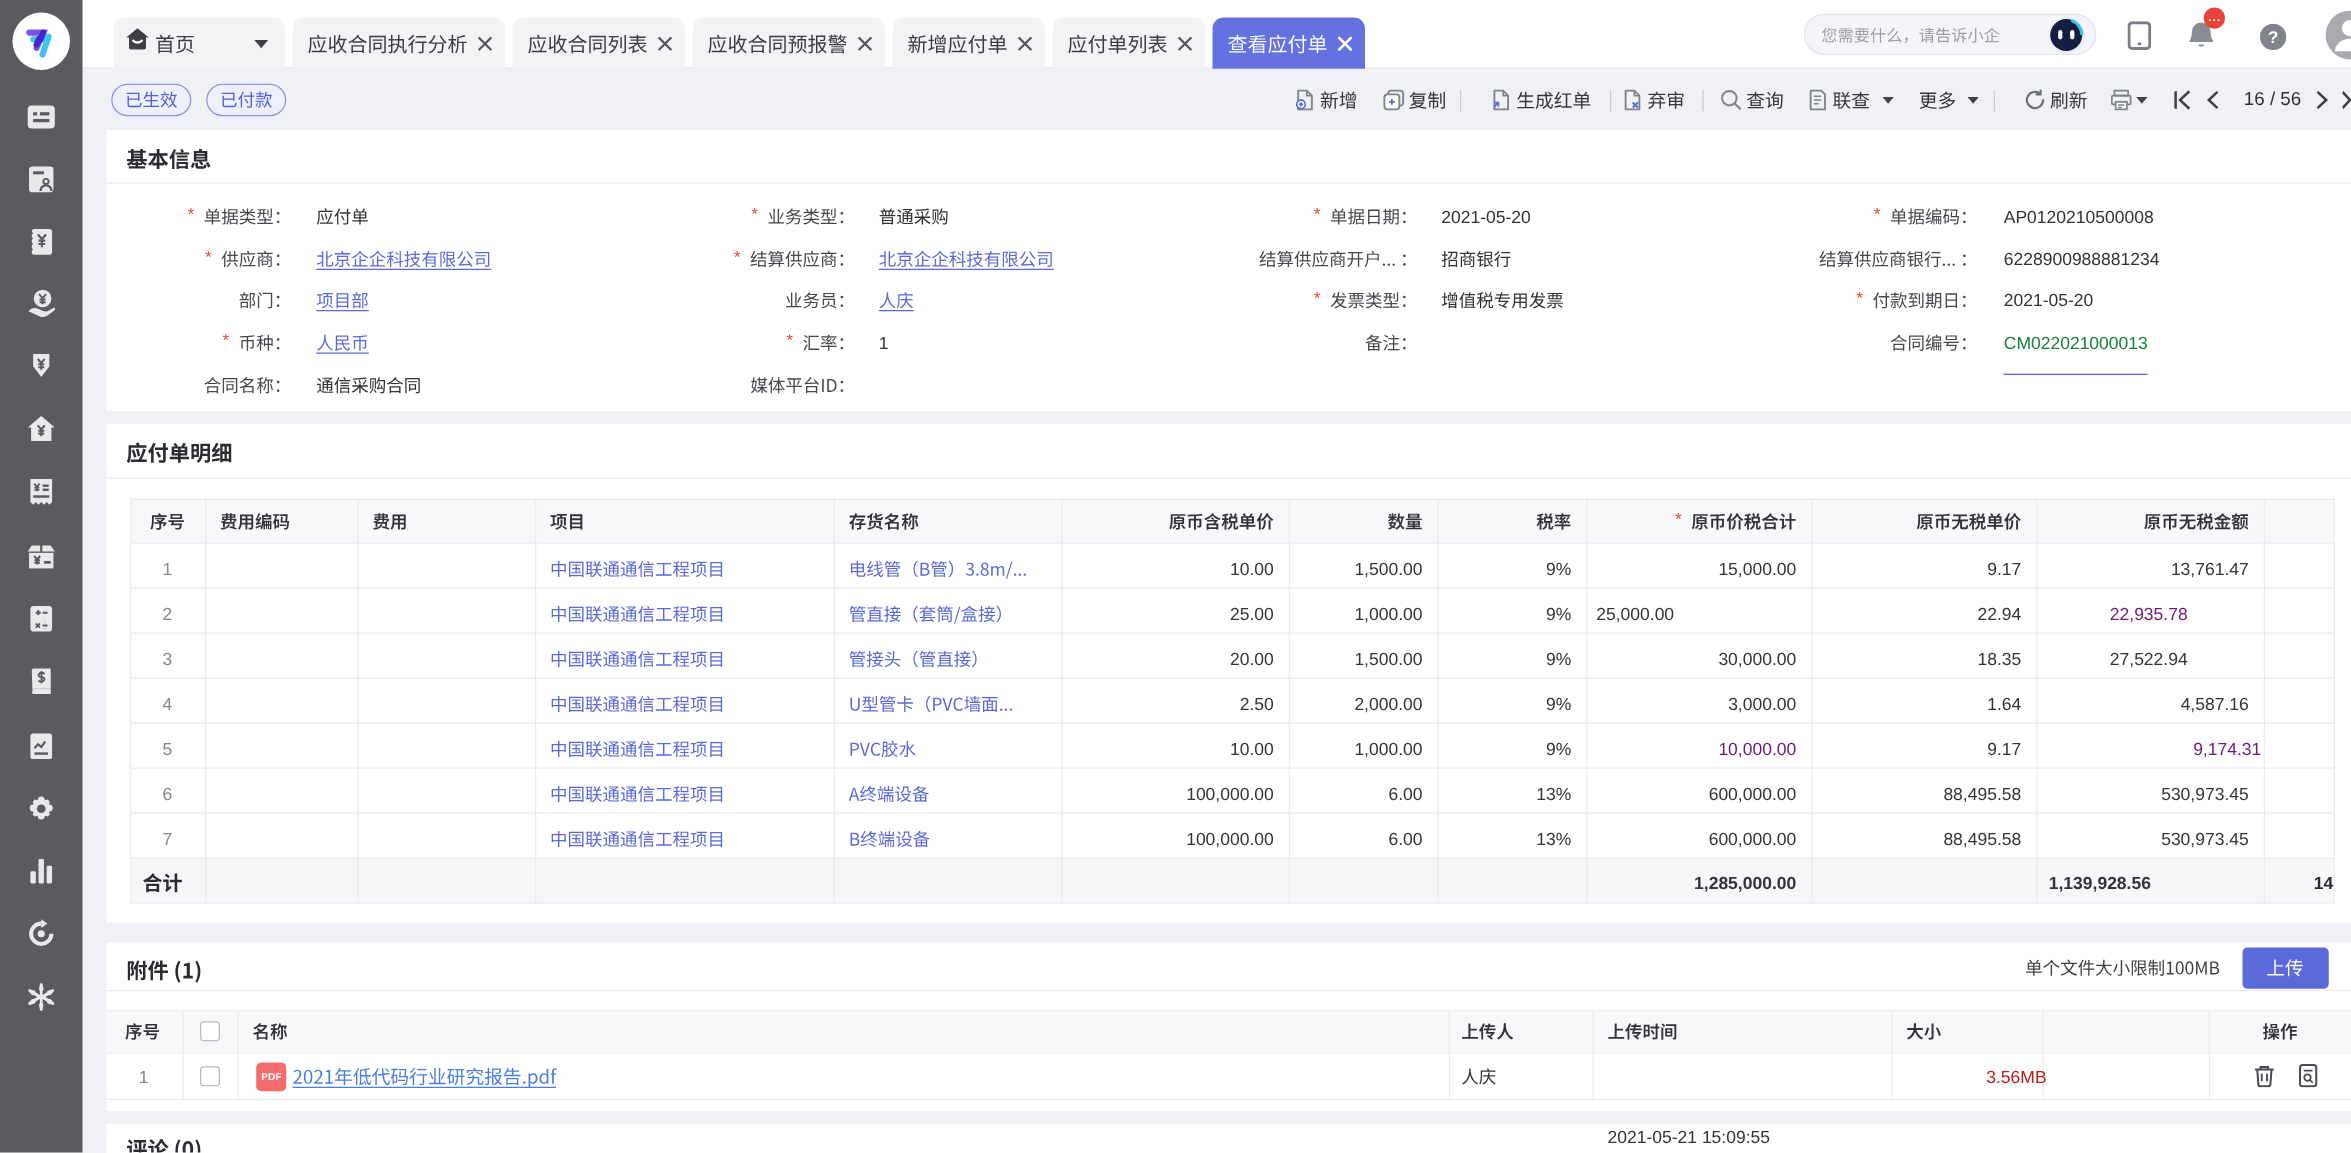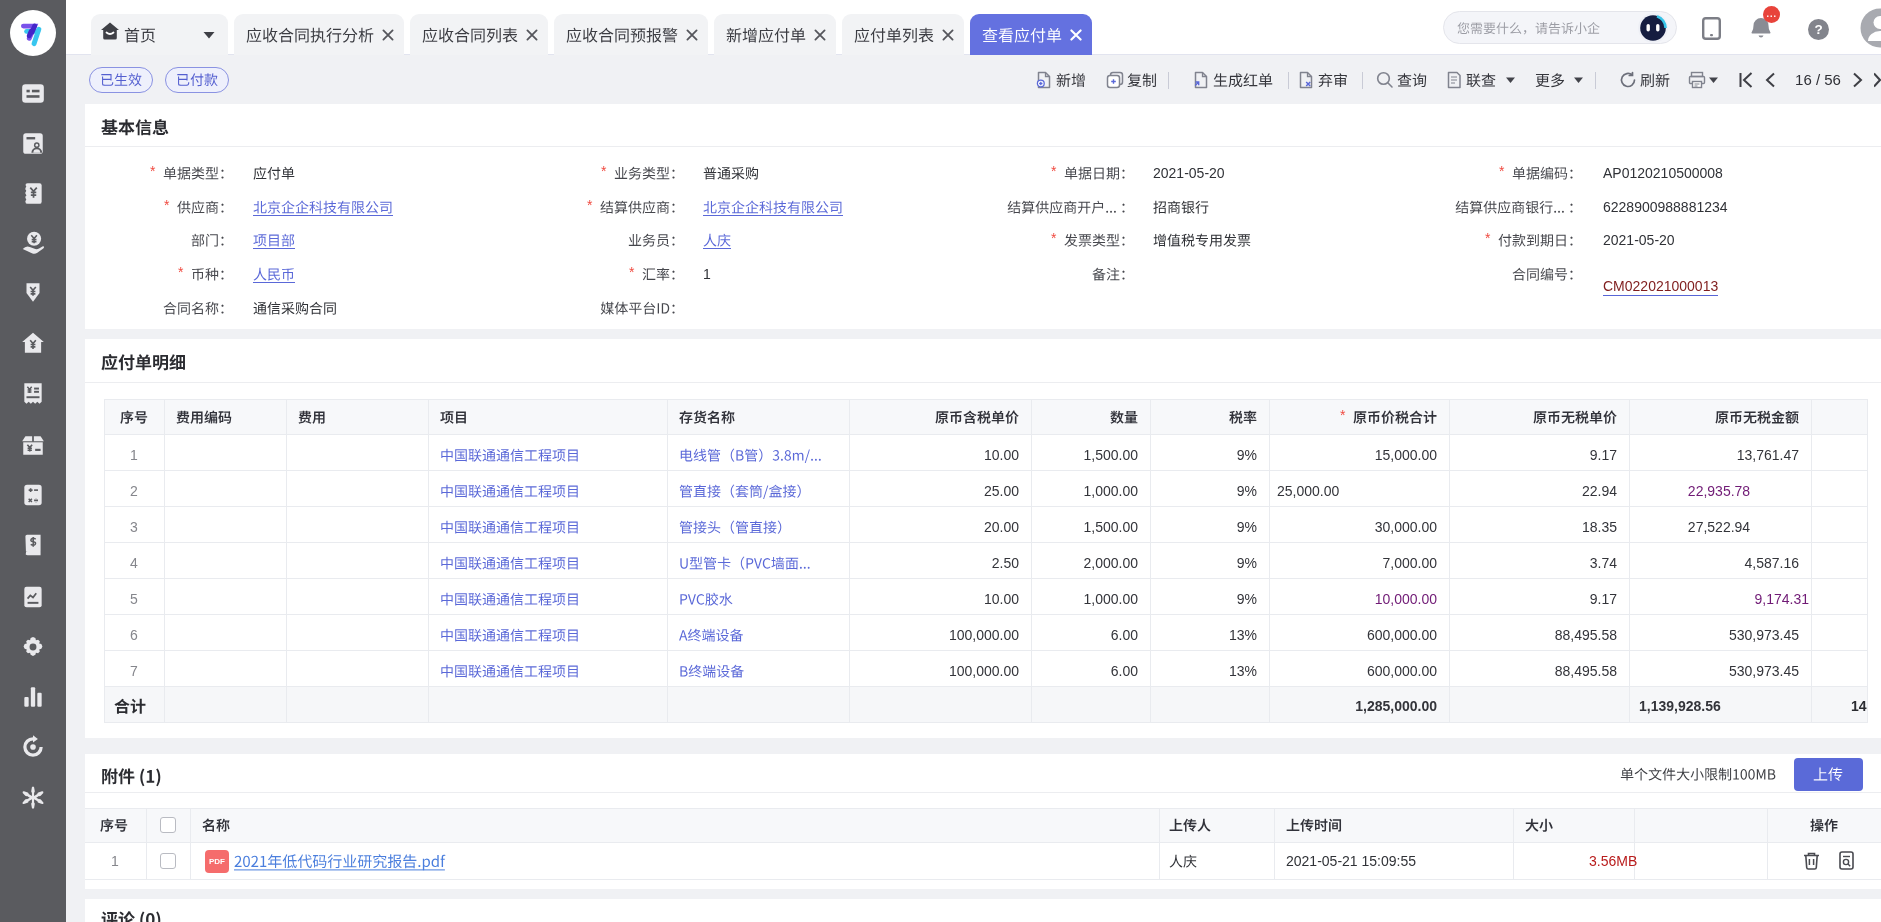--- a/index.html
+++ b/index.html
@@ -237,21 +237,21 @@
 <div style="left:587px;top:198px;width:8px;height:14px;color:#f0493f;font:14px/14px 'Liberation Sans'">*</div>
 <div style="left:1051px;top:231px;width:8px;height:14px;color:#f0493f;font:14px/14px 'Liberation Sans'">*</div>
 <div style="left:1485px;top:231px;width:8px;height:14px;color:#f0493f;font:14px/14px 'Liberation Sans'">*</div>
 <div style="left:178px;top:265px;width:8px;height:14px;color:#f0493f;font:14px/14px 'Liberation Sans'">*</div>
 <div style="left:629px;top:265px;width:8px;height:14px;color:#f0493f;font:14px/14px 'Liberation Sans'">*</div>
 <div style="left:1153px;top:165px;width:120px;height:16px;font:14px/16px 'Liberation Sans';color:#303237">2021-05-20</div>
 <div style="left:1603px;top:165px;width:170px;height:16px;font:14px/16px 'Liberation Sans';color:#303237">AP0120210500008</div>
 <div style="left:1603px;top:199px;width:170px;height:16px;font:14px/16px 'Liberation Sans';color:#303237">6228900988881234</div>
 <div style="left:1603px;top:232px;width:120px;height:16px;font:14px/16px 'Liberation Sans';color:#303237">2021-05-20</div>
 <div style="left:703px;top:266px;width:40px;height:16px;font:14px/16px 'Liberation Sans';color:#303237">1</div>
-<div style="left:1603px;top:278px;font:14px/16px 'Liberation Sans';color:#7f1d1d;border-bottom:1px solid #5765d6;padding-bottom:1px">CM022021000013</div>
+<div style="left:1603px;top:266px;font:14px/16px 'Liberation Sans';color:#15803d;border-bottom:1px solid #5765d6;padding-bottom:17px">CM022021000013</div>
 <div style="left:104px;top:399px;width:1763px;height:35px;background:#f7f8fa"></div>
 <div style="left:104px;top:686px;width:1763px;height:36px;background:#f6f7f9"></div>
 <div style="left:104px;top:399px;width:1763px;height:1px;background:#e9ebef"></div>
 <div style="left:104px;top:434px;width:1763px;height:1px;background:#e9ebef"></div>
 <div style="left:104px;top:470px;width:1763px;height:1px;background:#e9ebef"></div>
 <div style="left:104px;top:506px;width:1763px;height:1px;background:#e9ebef"></div>
 <div style="left:104px;top:542px;width:1763px;height:1px;background:#e9ebef"></div>
 <div style="left:104px;top:578px;width:1763px;height:1px;background:#e9ebef"></div>
 <div style="left:104px;top:614px;width:1763px;height:1px;background:#e9ebef"></div>
 <div style="left:104px;top:650px;width:1763px;height:1px;background:#e9ebef"></div>
@@ -289,22 +289,22 @@
 <div style="left:859px;top:519px;width:160px;height:16px;font:14px/16px 'Liberation Sans';color:#33343a;text-align:right">20.00</div>
 <div style="left:978px;top:519px;width:160px;height:16px;font:14px/16px 'Liberation Sans';color:#33343a;text-align:right">1,500.00</div>
 <div style="left:1097px;top:519px;width:160px;height:16px;font:14px/16px 'Liberation Sans';color:#33343a;text-align:right">9%</div>
 <div style="left:1277px;top:519px;width:160px;height:16px;font:14px/16px 'Liberation Sans';color:#33343a;text-align:right">30,000.00</div>
 <div style="left:1457px;top:519px;width:160px;height:16px;font:14px/16px 'Liberation Sans';color:#33343a;text-align:right">18.35</div>
 <div style="left:1639px;top:519px;width:160px;height:16px;font:14px/16px 'Liberation Sans';color:#33343a;text-align:center">27,522.94</div>
 <div style="left:114px;top:555px;width:40px;height:16px;font:14px/16px 'Liberation Sans';color:#85868c;text-align:center">4</div>
 <div style="left:859px;top:555px;width:160px;height:16px;font:14px/16px 'Liberation Sans';color:#33343a;text-align:right">2.50</div>
 <div style="left:978px;top:555px;width:160px;height:16px;font:14px/16px 'Liberation Sans';color:#33343a;text-align:right">2,000.00</div>
 <div style="left:1097px;top:555px;width:160px;height:16px;font:14px/16px 'Liberation Sans';color:#33343a;text-align:right">9%</div>
-<div style="left:1277px;top:555px;width:160px;height:16px;font:14px/16px 'Liberation Sans';color:#33343a;text-align:right">7,000.00</div>
-<div style="left:1457px;top:555px;width:160px;height:16px;font:14px/16px 'Liberation Sans';color:#33343a;text-align:right">3.74</div>
+<div style="left:1277px;top:555px;width:160px;height:16px;font:14px/16px 'Liberation Sans';color:#33343a;text-align:right">3,000.00</div>
+<div style="left:1457px;top:555px;width:160px;height:16px;font:14px/16px 'Liberation Sans';color:#33343a;text-align:right">1.64</div>
 <div style="left:1639px;top:555px;width:160px;height:16px;font:14px/16px 'Liberation Sans';color:#33343a;text-align:right">4,587.16</div>
 <div style="left:114px;top:591px;width:40px;height:16px;font:14px/16px 'Liberation Sans';color:#85868c;text-align:center">5</div>
 <div style="left:859px;top:591px;width:160px;height:16px;font:14px/16px 'Liberation Sans';color:#33343a;text-align:right">10.00</div>
 <div style="left:978px;top:591px;width:160px;height:16px;font:14px/16px 'Liberation Sans';color:#33343a;text-align:right">1,000.00</div>
 <div style="left:1097px;top:591px;width:160px;height:16px;font:14px/16px 'Liberation Sans';color:#33343a;text-align:right">9%</div>
 <div style="left:1277px;top:591px;width:160px;height:16px;font:14px/16px 'Liberation Sans';color:#701a75;text-align:right">10,000.00</div>
 <div style="left:1457px;top:591px;width:160px;height:16px;font:14px/16px 'Liberation Sans';color:#33343a;text-align:right">9.17</div>
 <div style="left:1649px;top:591px;width:160px;height:16px;font:14px/16px 'Liberation Sans';color:#701a75;text-align:right">9,174.31</div>
 <div style="left:114px;top:627px;width:40px;height:16px;font:14px/16px 'Liberation Sans';color:#85868c;text-align:center">6</div>
 <div style="left:859px;top:627px;width:160px;height:16px;font:14px/16px 'Liberation Sans';color:#33343a;text-align:right">100,000.00</div>
@@ -333,21 +333,21 @@
 <div style="left:1159px;top:808px;width:1px;height:71px;background:#e9ebef"></div>
 <div style="left:1274px;top:808px;width:1px;height:71px;background:#e9ebef"></div>
 <div style="left:1513px;top:808px;width:1px;height:71px;background:#e9ebef"></div>
 <div style="left:1634px;top:808px;width:1px;height:71px;background:#e9ebef"></div>
 <div style="left:1767px;top:808px;width:1px;height:71px;background:#e9ebef"></div>
 <div style="left:160px;top:817px;width:16px;height:16px;border:1.5px solid #b9bbc2;border-radius:3px;background:#fff"></div>
 <div style="left:160px;top:853px;width:16px;height:16px;border:1.5px solid #b9bbc2;border-radius:3px;background:#fff"></div>
 <div style="left:111px;top:853px;width:20px;height:16px;font:14px/16px 'Liberation Sans';color:#85868c">1</div>
 <div style="left:205px;top:850px;width:24px;height:23px;background:#f56c6c;border-radius:4px"></div>
 <div style="left:205px;top:850px;width:24px;height:23px;color:#fff;font:700 8px/23px 'Liberation Sans';text-align:center">PDF</div>
-<div style="left:1286px;top:853px;width:200px;height:16px;font:14px/16px 'Liberation Sans';color:#303237">2021-05-21 15:09:55</div>
+<div style="left:1286px;top:901px;width:200px;height:16px;font:14px/16px 'Liberation Sans';color:#303237">2021-05-21 15:09:55</div>
 <div style="left:1589px;top:853px;width:100px;height:16px;font:14px/16px 'Liberation Sans';color:#b91c1c">3.56MB</div>
 <svg style="position:absolute;left:1803px;top:852px" width="17" height="18" viewBox="0 0 17 18">
 <path d="M1 3.5 h15 M5.5 3.5 v-2 h6 v2 M2.8 3.5 l.9 12 a1.6 1.6 0 0 0 1.6 1.5 h6.4 a1.6 1.6 0 0 0 1.6-1.5 l.9-12" fill="none" stroke="#494a50" stroke-width="1.6"></path>
 <path d="M6.4 7 v6 M10.6 7 v6" stroke="#494a50" stroke-width="1.5"></path>
   </svg>
 <svg style="position:absolute;left:1838px;top:851px" width="17" height="19" viewBox="0 0 17 19">
 <path d="M2 3 a2 2 0 0 1 2-2 h9 a2 2 0 0 1 2 2 v13 a2 2 0 0 1 -2 2 h-9 a2 2 0 0 1 -2-2 z" fill="none" stroke="#494a50" stroke-width="1.6"></path>
 <path d="M5 5.5 h7" stroke="#494a50" stroke-width="1.4"></path>
 <circle cx="8" cy="11" r="2.6" fill="none" stroke="#494a50" stroke-width="1.4"></circle>
     <path d="M10 13 l2.2 2.2" stroke="#494a50" stroke-width="1.4"></path>

